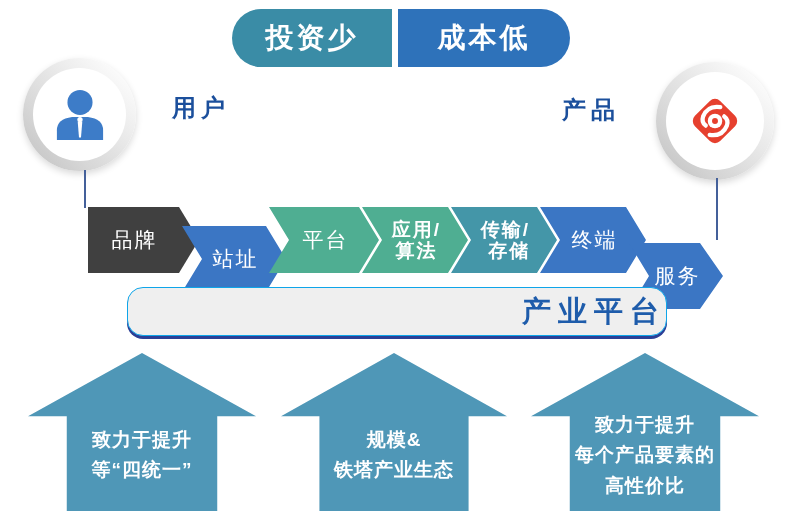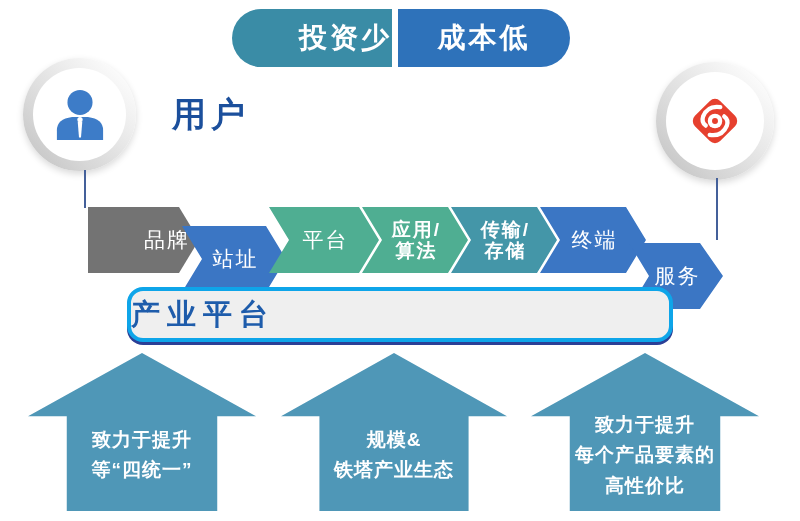--- a/index.html
+++ b/index.html
@@ -3,59 +3,59 @@
 <meta charset="utf-8">
 <title>Diagram</title>
 <style>
   html,body{margin:0;padding:0;background:#fff;}
   body{font-family:"Liberation Sans","DejaVu Sans",sans-serif;}
   .stage{position:relative;width:800px;height:521px;background:#fff;overflow:hidden;}
 
   
   .banner-seg{position:absolute;top:9px;height:58px;display:flex;align-items:center;justify-content:center;
     color:#fff;font-size:28px;font-weight:bold;letter-spacing:3px;}
-  .banner-left{left:232px;width:160px;border-radius:29px 0 0 29px;justify-content:flex-end;}
+  .banner-left{left:232px;width:160px;border-radius:29px 0 0 29px;}
   .banner-right{left:398px;width:172px;border-radius:0 29px 29px 0;align-items:center;}
 
   
   .badge{position:absolute;border-radius:50%;background:linear-gradient(to bottom left,#fafafa 15%,#d6d6d6 70%,#bfbfbf 100%);
     box-shadow:0 3px 7px rgba(0,0,0,0.15);}
   .badge-user{left:23px;top:58px;width:113px;height:113px;}
   .badge-product{left:656px;top:62px;width:118px;height:118px;}
   .badge-inner{position:absolute;inset:10px;background:#fff;border-radius:50%;display:flex;align-items:center;justify-content:center;}
 
   
-  .side-label{position:absolute;font-size:34px;font-weight:bold;color:#1b4f9c;letter-spacing:5px;}
+  .side-label{position:absolute;font-size:24px;font-weight:bold;color:#1b4f9c;letter-spacing:5px;}
   .label-user{left:172px;top:92px;}
   .label-product{left:562px;top:94px;}
 
   
   .conn{position:absolute;width:2px;background:#44609a;}
   .conn-left{left:84px;top:170px;height:38px;}
   .conn-right{left:716px;top:178px;height:62px;}
 
   
   .seg{position:absolute;top:207px;height:66px;display:flex;align-items:center;justify-content:center;
     color:#fff;font-size:21px;letter-spacing:2px;white-space:pre-line;text-align:center;line-height:1.12;}
   .seg span{display:block;}
   .seg-mid span{transform:translateX(3px);}
   .seg-2line{font-size:19px;font-weight:bold;}
   .seg0{left:88px;width:111px;clip-path:polygon(0 0,91px 0,111px 50%,91px 100%,0 100%);}
   .seg0 span{transform:translateX(-9px);}
   .seg1{left:179px;width:107px;clip-path:polygon(3px 0,87px 0,107px 50%,87px 100%,3px 100%,23px 50%);}
   .seg2{left:266px;width:113px;clip-path:polygon(3px 0,93px 0,113px 50%,93px 100%,3px 100%,23px 50%);}
   .seg3{left:359px;width:109px;clip-path:polygon(3px 0,89px 0,109px 50%,89px 100%,3px 100%,23px 50%);}
-  .seg4{left:448px;width:109px;clip-path:polygon(3px 0,89px 0,109px 50%,89px 100%,3px 100%,23px 50%);}
+  .seg4{left:448px;width:109px;clip-path:polygon(3px 0,89px 0,109px 50%,89px 100%,3px 100%,23px 50%);text-align:right;}
   .seg5{left:537px;width:109px;clip-path:polygon(3px 0,89px 0,109px 50%,89px 100%,3px 100%,23px 50%);text-align:right;}
   .seg6{left:626px;width:97px;clip-path:polygon(3px 0,74px 0,97px 50%,74px 100%,3px 100%,23px 50%);}
 
   
   .platform{position:absolute;left:127px;top:287px;width:538px;height:47px;background:#efefef;
-    border:4px solid #0ea5e9;border-radius:16px;box-shadow:0 3px 0 0 #2b3f96;
-    display:flex;align-items:center;justify-content:flex-start;
+    border:1px solid #0ea5e9;border-radius:16px;box-shadow:0 3px 0 0 #2b3f96;
+    display:flex;align-items:center;justify-content:flex-end;
     color:#1e5cab;font-size:29px;font-weight:bold;letter-spacing:7px;}
 
   
   .pillar{position:absolute;top:353px;height:158px;
     clip-path:polygon(50% 0,100% 40%,83% 40%,83% 100%,17% 100%,0 40%,17% 40%,0 40%);}
   
   .pillar{clip-path:polygon(50% 0,100% 40%,83% 40%,83% 100%,17% 100%,17% 40%,0 40%);}
   .pillar0{left:28px;width:228px;}
   .pillar1{left:281px;width:226px;}
   .pillar2{left:531px;width:228px;}
@@ -91,25 +91,26 @@
     <div class="badge-inner">
       <svg width="66" height="66" viewBox="0 0 100 100">
         <rect x="23" y="23" width="54" height="54" rx="11" transform="rotate(45 50 50)" fill="#e6402e"></rect>
         <path d="M58 29 Q39 26 32 43 Q29 52 36 57" stroke="#ffffff" stroke-width="6.5" fill="none" stroke-linecap="round"></path>
         <path d="M42 71 Q61 74 68 57 Q71 48 64 43" stroke="#ffffff" stroke-width="6.5" fill="none" stroke-linecap="round"></path>
         <circle cx="50" cy="50" r="11" fill="#ffffff"></circle>
         <circle cx="50" cy="50" r="4.5" fill="#e6402e"></circle>
       </svg>
     </div>
   </div>
+  <div class="side-label label-product">产品</div>
 
   <div class="conn conn-left"></div>
   <div class="conn conn-right"></div>
 
-  <div class="seg seg0" style="background-color: #737373; justify-content: flex-end;">
+  <div class="seg seg0" style="background-color: #404040;">
     <span>品牌</span>
   </div>
   <div class="seg seg1 seg-mid" style="background-color: rgb(59, 118, 196); margin-top: 19px;">
     <span>站址</span>
   </div>
   <div class="seg seg2 seg-mid" style="background-color: rgb(79, 174, 146);">
     <span>平台</span>
   </div>
   <div class="seg seg3 seg-mid seg-2line" style="background-color: rgb(79, 174, 146);">
     <span>应用/

